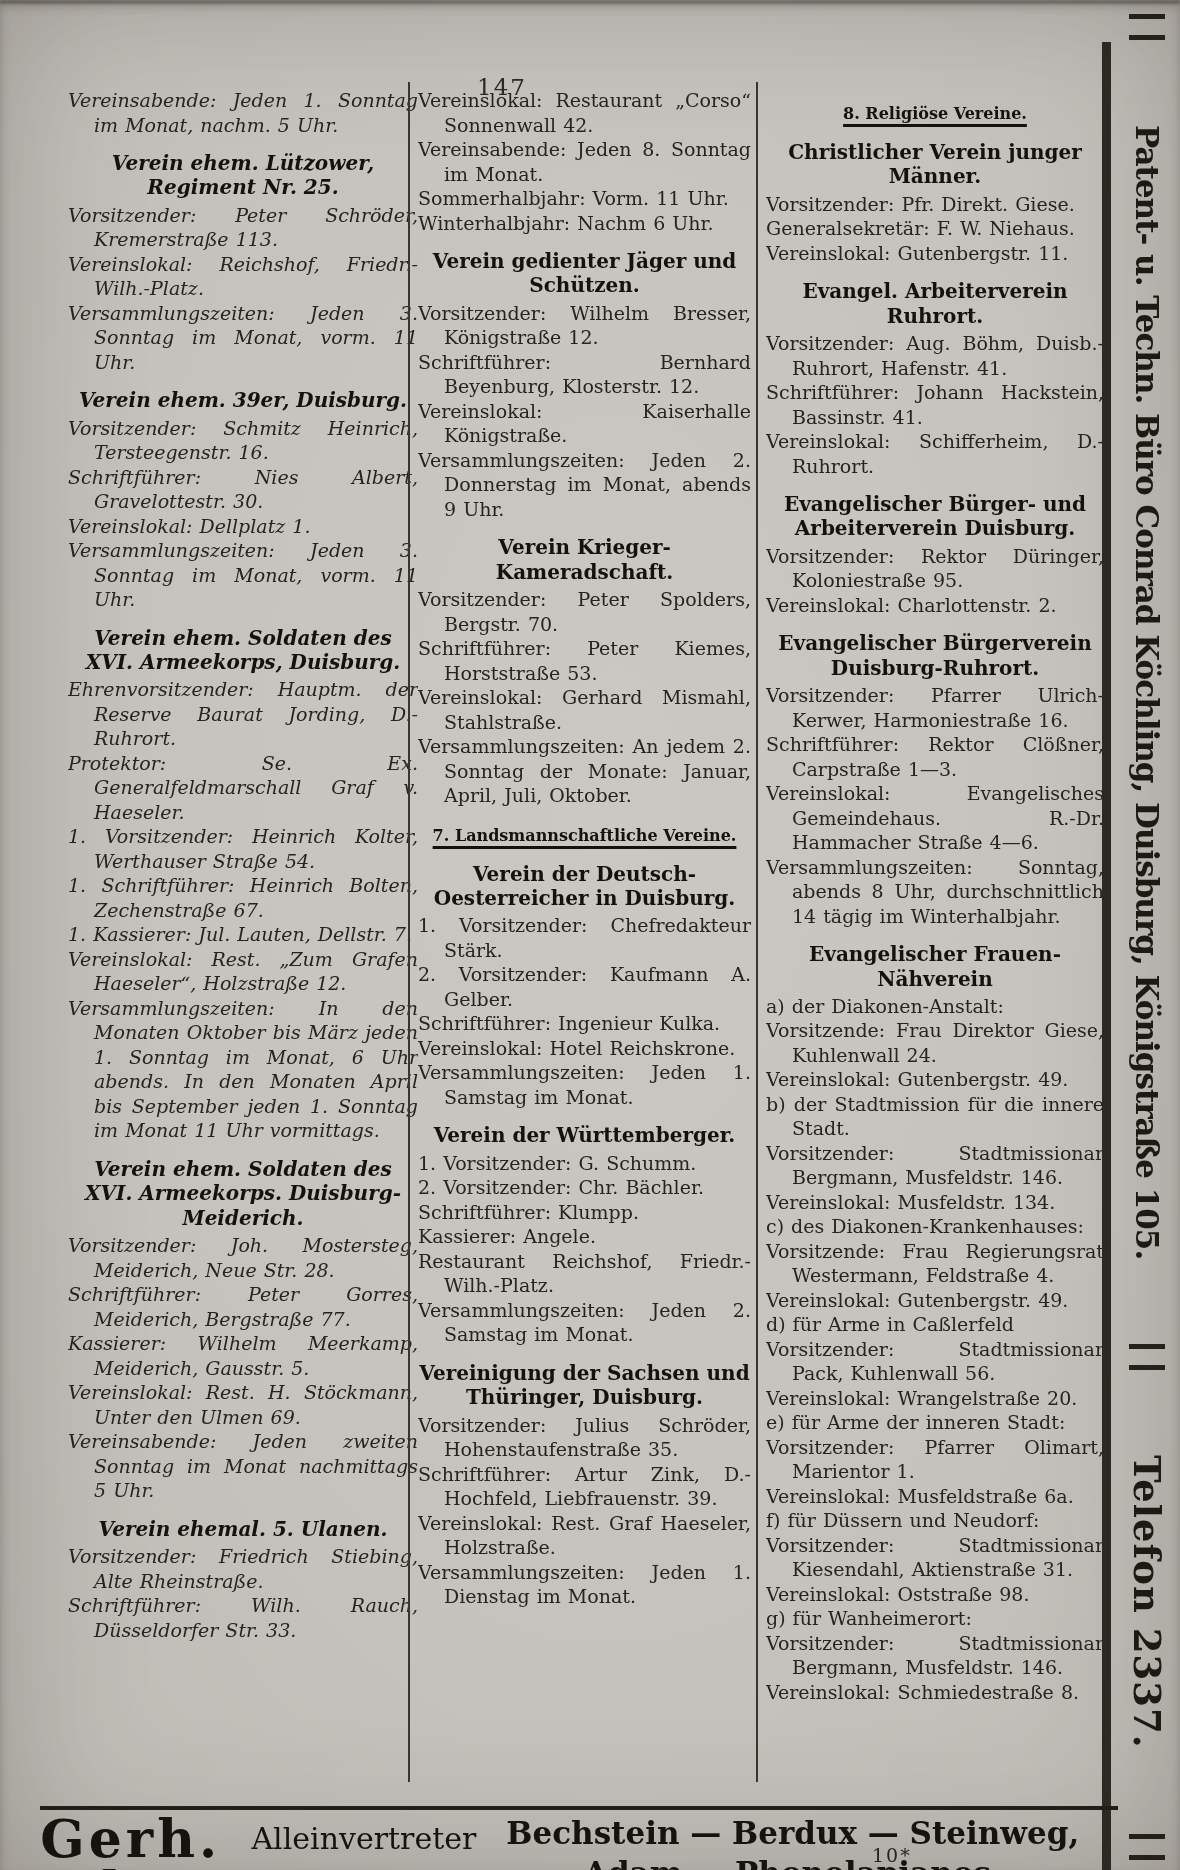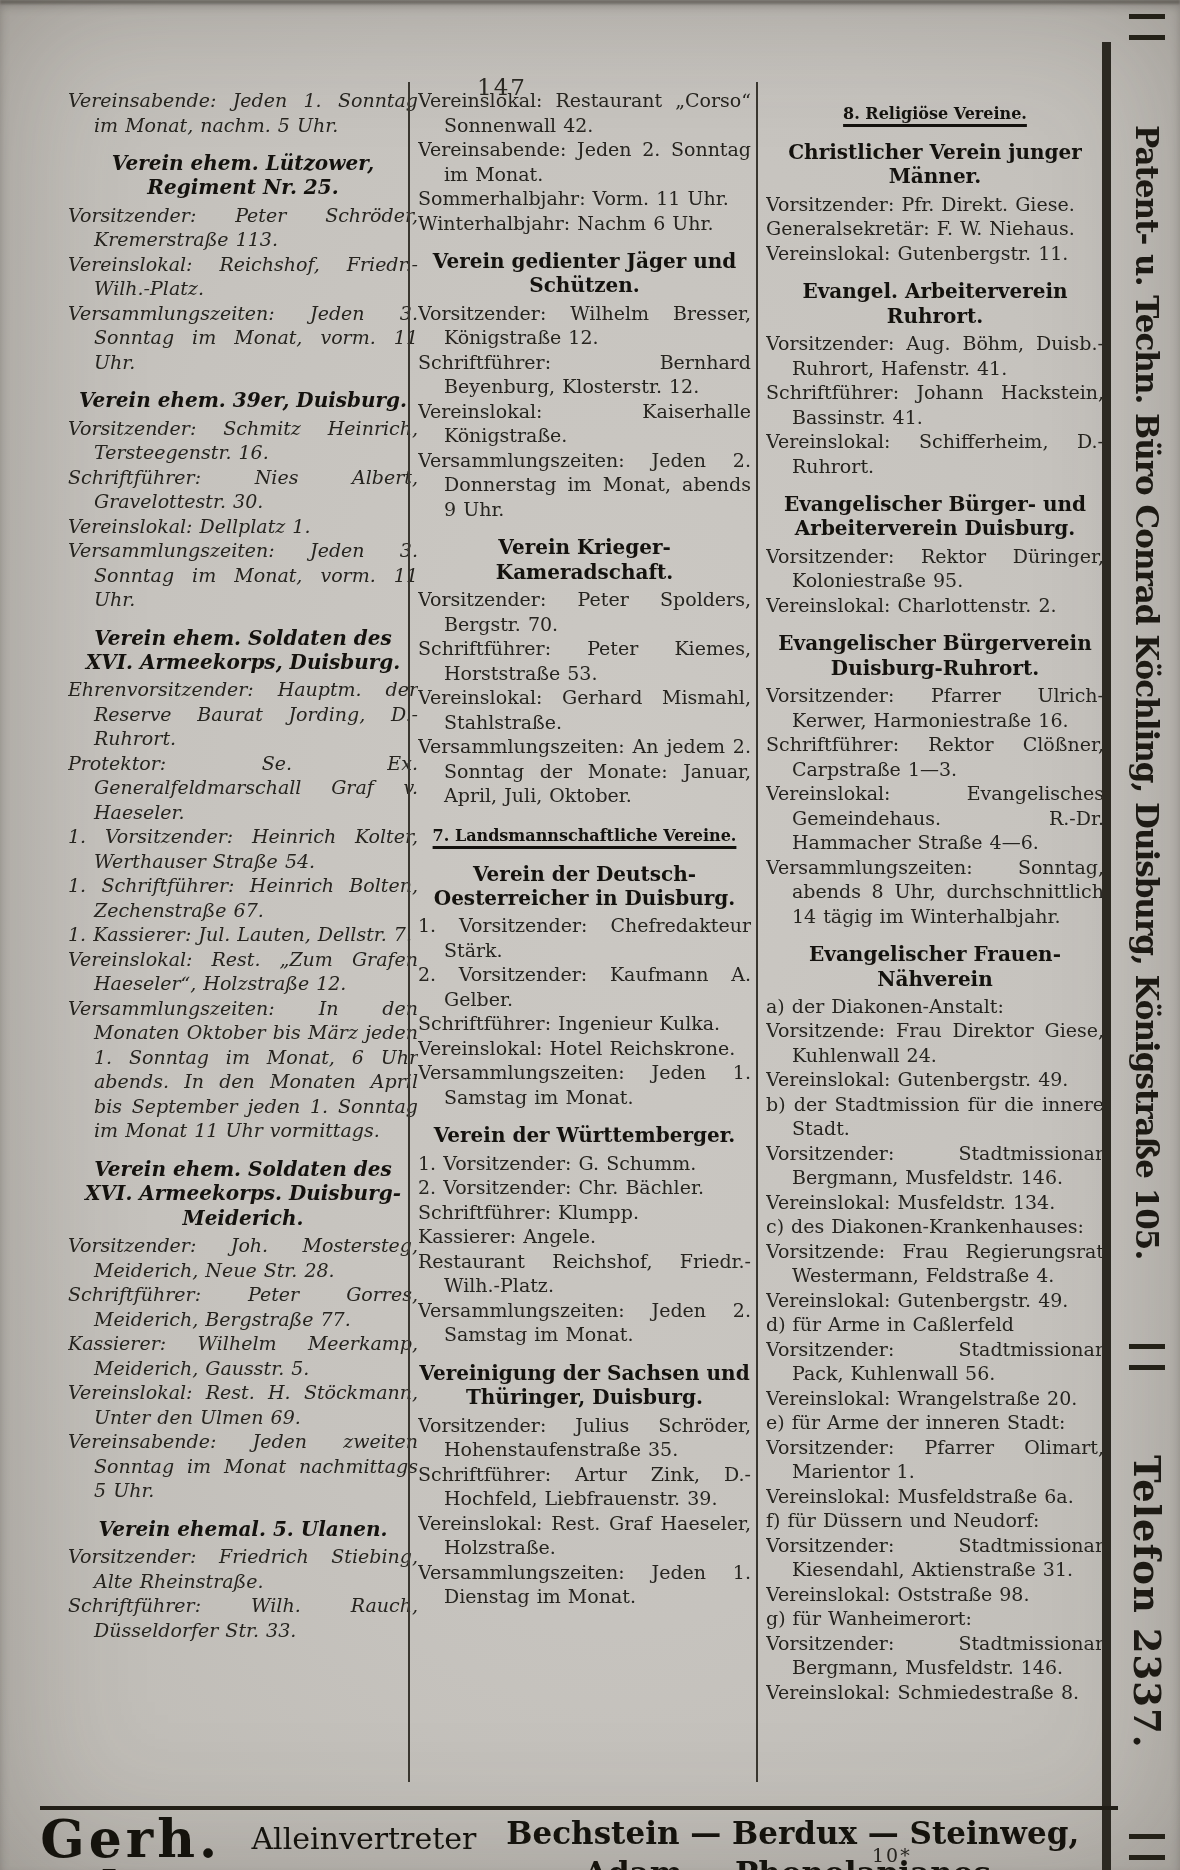--- a/index.html
+++ b/index.html
@@ -99,21 +99,21 @@
       <section class="section">
         <h3 class="club-heading">Verein ehemal. 5. Ulanen.</h3>
         <p class="entry">Vorsitzender: Friedrich Stiebing, Alte Rheinstraße.</p>
         <p class="entry">Schriftführer: Wilh. Rauch, Düsseldorfer Str. 33.</p>
       </section>
     </div>
   <div class="v-divider d1"></div>
   <div class="col col-1">
       <section class="section">
         <p class="entry">Vereinslokal: Restaurant „Corso“ Sonnenwall 42.</p>
-        <p class="entry">Vereinsabende: Jeden 2. Sonntag im Monat.</p>
+        <p class="entry">Vereinsabende: Jeden 8. Sonntag im Monat.</p>
         <p class="entry">Sommerhalbjahr: Vorm. 11 Uhr.</p>
         <p class="entry">Winterhalbjahr: Nachm 6 Uhr.</p>
       </section>
       <section class="section">
         <h3 class="club-heading">Verein gedienter Jäger und Schützen.</h3>
         <p class="entry">Vorsitzender: Wilhelm Bresser, Königstraße 12.</p>
         <p class="entry">Schriftführer: Bernhard Beyenburg, Klosterstr. 12.</p>
         <p class="entry">Vereinslokal: Kaiserhalle Königstraße.</p>
         <p class="entry">Versammlungszeiten: Jeden 2. Donnerstag im Monat, abends 9 Uhr.</p>
       </section>

